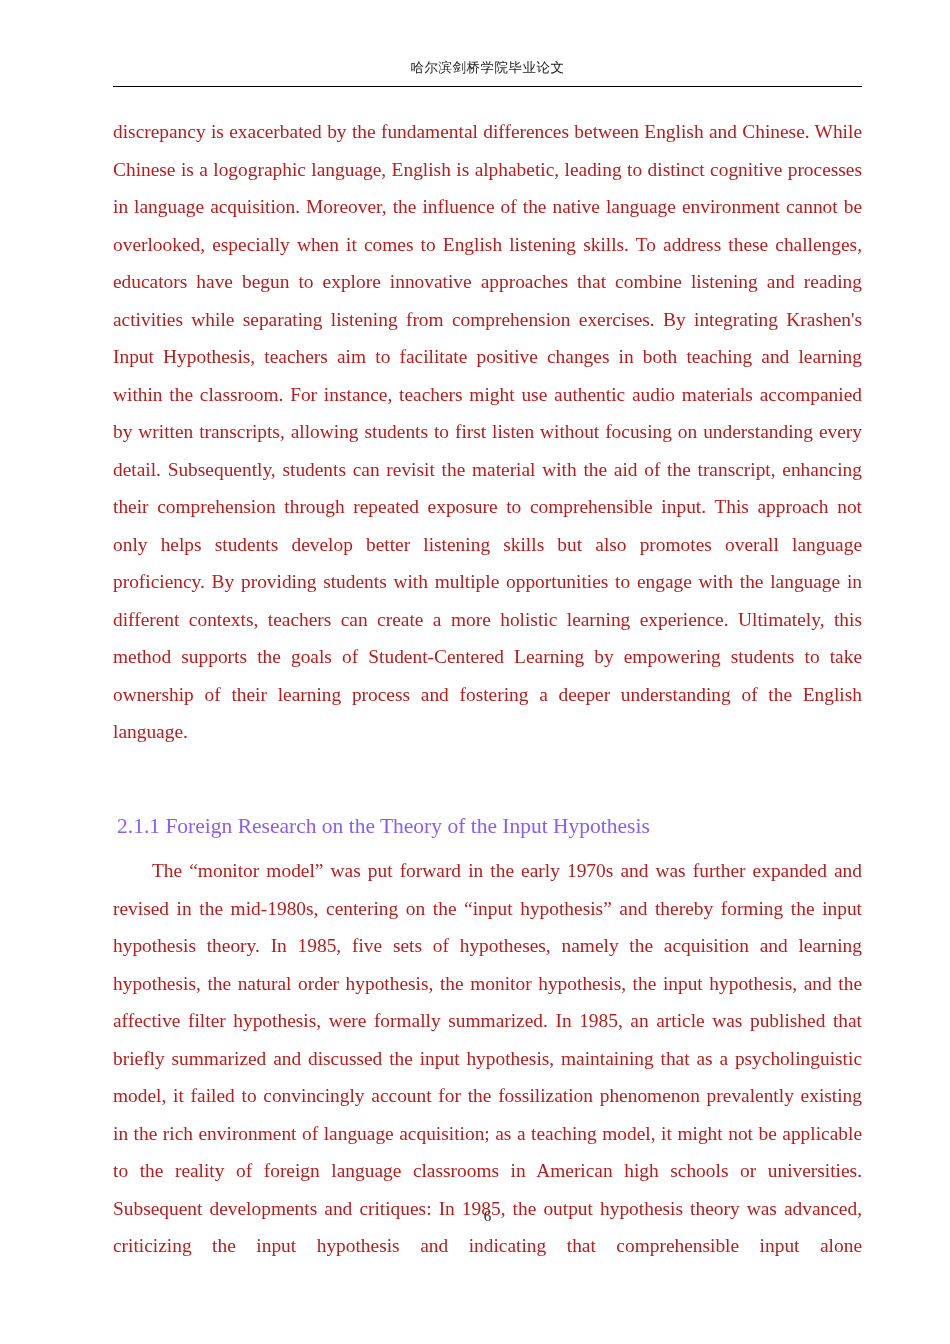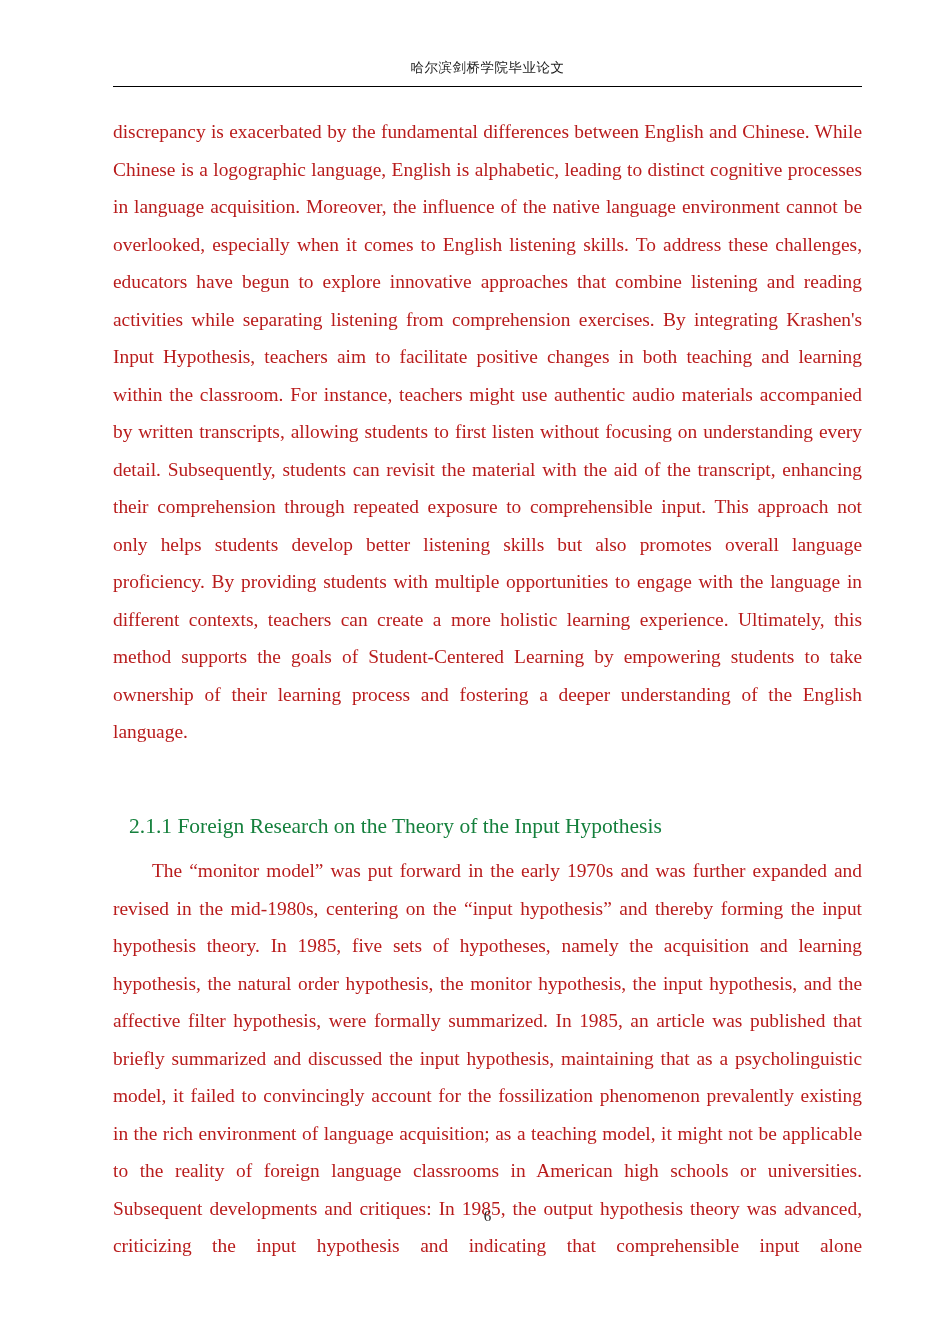--- a/index.html
+++ b/index.html
@@ -72,26 +72,26 @@
   }
 
   
   p.para::after {
     content: "";
     display: inline-block;
     width: 100%;
   }
 
   h3.heading {
-    margin: 12px 0 0 16px;
+    margin: 12px 0 0 4px;
     padding: 0;
     font-weight: normal;
     font-size: 21.5px;
     line-height: 41px;
-    color: #15803d;
+    color: #8b5cf6;
     text-align: left;
     white-space: nowrap;
   }
 
   .gap-after-para { height: 6px; }
   .gap-after-heading { height: 5px; }
 
   
   .footer {
     position: absolute;

